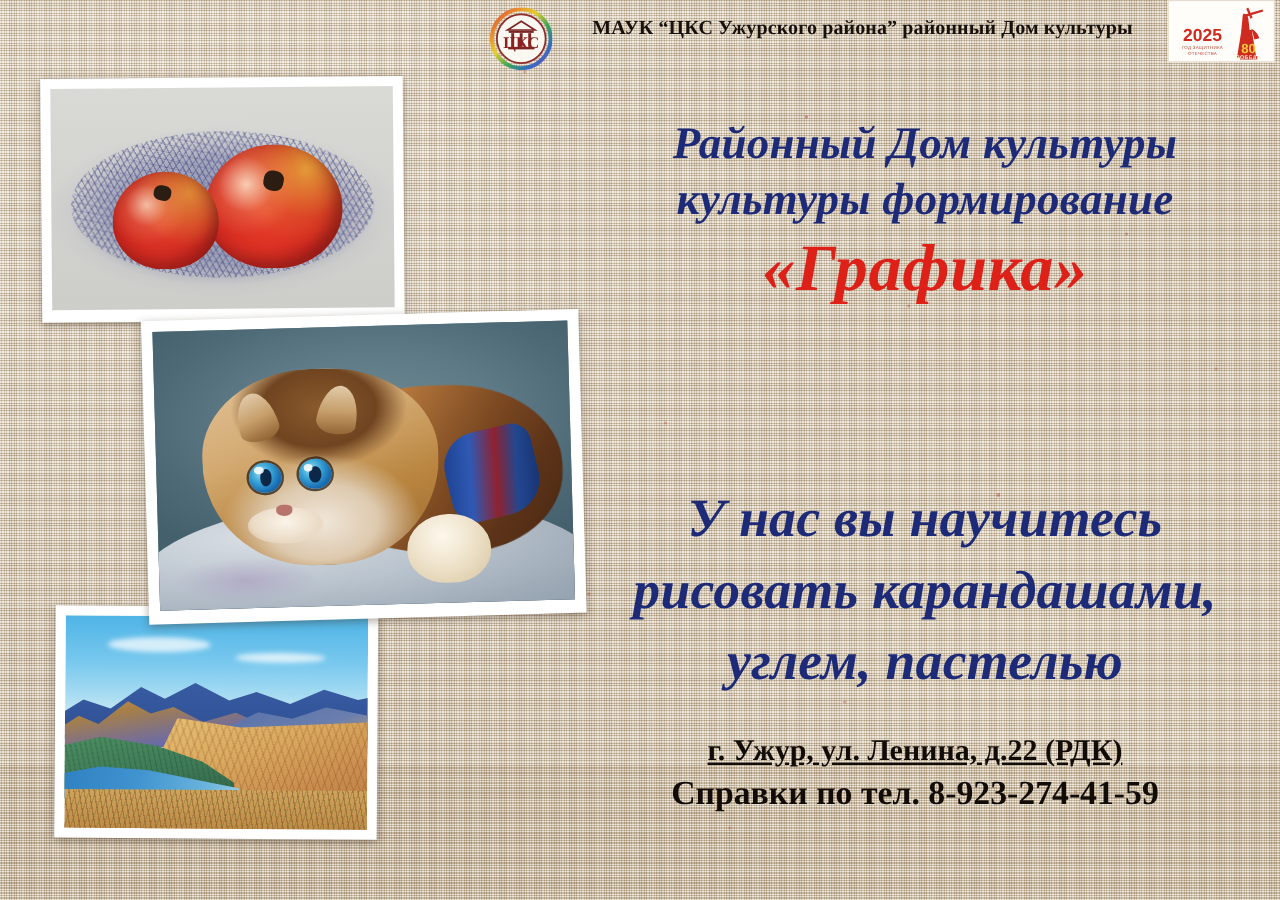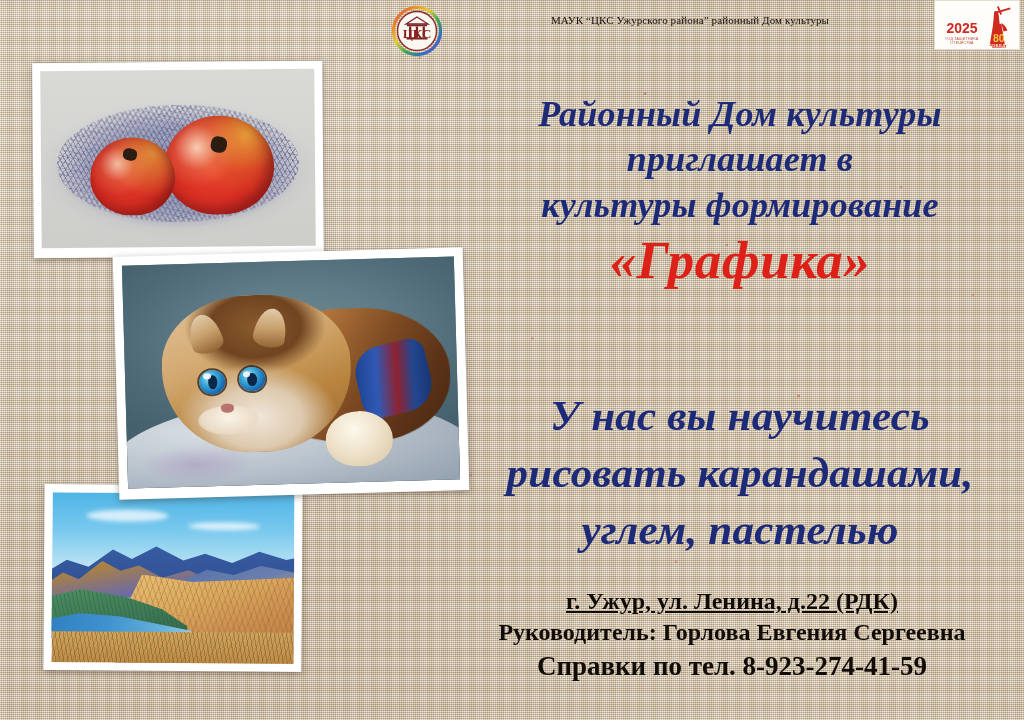--- a/index.html
+++ b/index.html
@@ -75,22 +75,22 @@
     top: 6px;
     width: 50px;
     height: 50px;
   }
   .header-title {
     position: absolute;
     left: 455px;
     top: 14px;
     width: 470px;
     text-align: center;
-    font-size: 11px;
-    font-weight: normal;
+    font-size: 16px;
+    font-weight: bold;
     color: #17100c;
     letter-spacing: 0.1px;
     white-space: nowrap;
   }
   .victory-badge {
     position: absolute;
     left: 934px;
     top: 0;
     width: 84px;
     height: 48px;
@@ -525,30 +525,28 @@
       <div class="ls-ridge-right"></div>
       <div class="ls-valley"></div>
       <div class="ls-green"></div>
       <div class="ls-river"></div>
       <div class="ls-foreground"></div>
     </div>
   </div>
 
   <div class="invite-block">
     <div class="invite-line">Районный Дом культуры</div>
-    <div class="invite-line">приглашает в</div>
     <div class="invite-line">культуры формирование</div>
     <div class="club-name">«Графика»</div>
   </div>
 
   <div class="learn-block">
     <div class="learn-line">У нас вы научитесь</div>
     <div class="learn-line">рисовать карандашами,</div>
     <div class="learn-line">углем, пастелью</div>
   </div>
 
   <div class="contact-block">
     <div class="contact-address">г. Ужур, ул. Ленина, д.22 (РДК)</div>
-    <div class="contact-leader">Руководитель: Горлова Евгения Сергеевна</div>
     <div class="contact-phone">Справки по тел. 8-923-274-41-59</div>
   </div>
 
 </div>
 
 </body></html>

